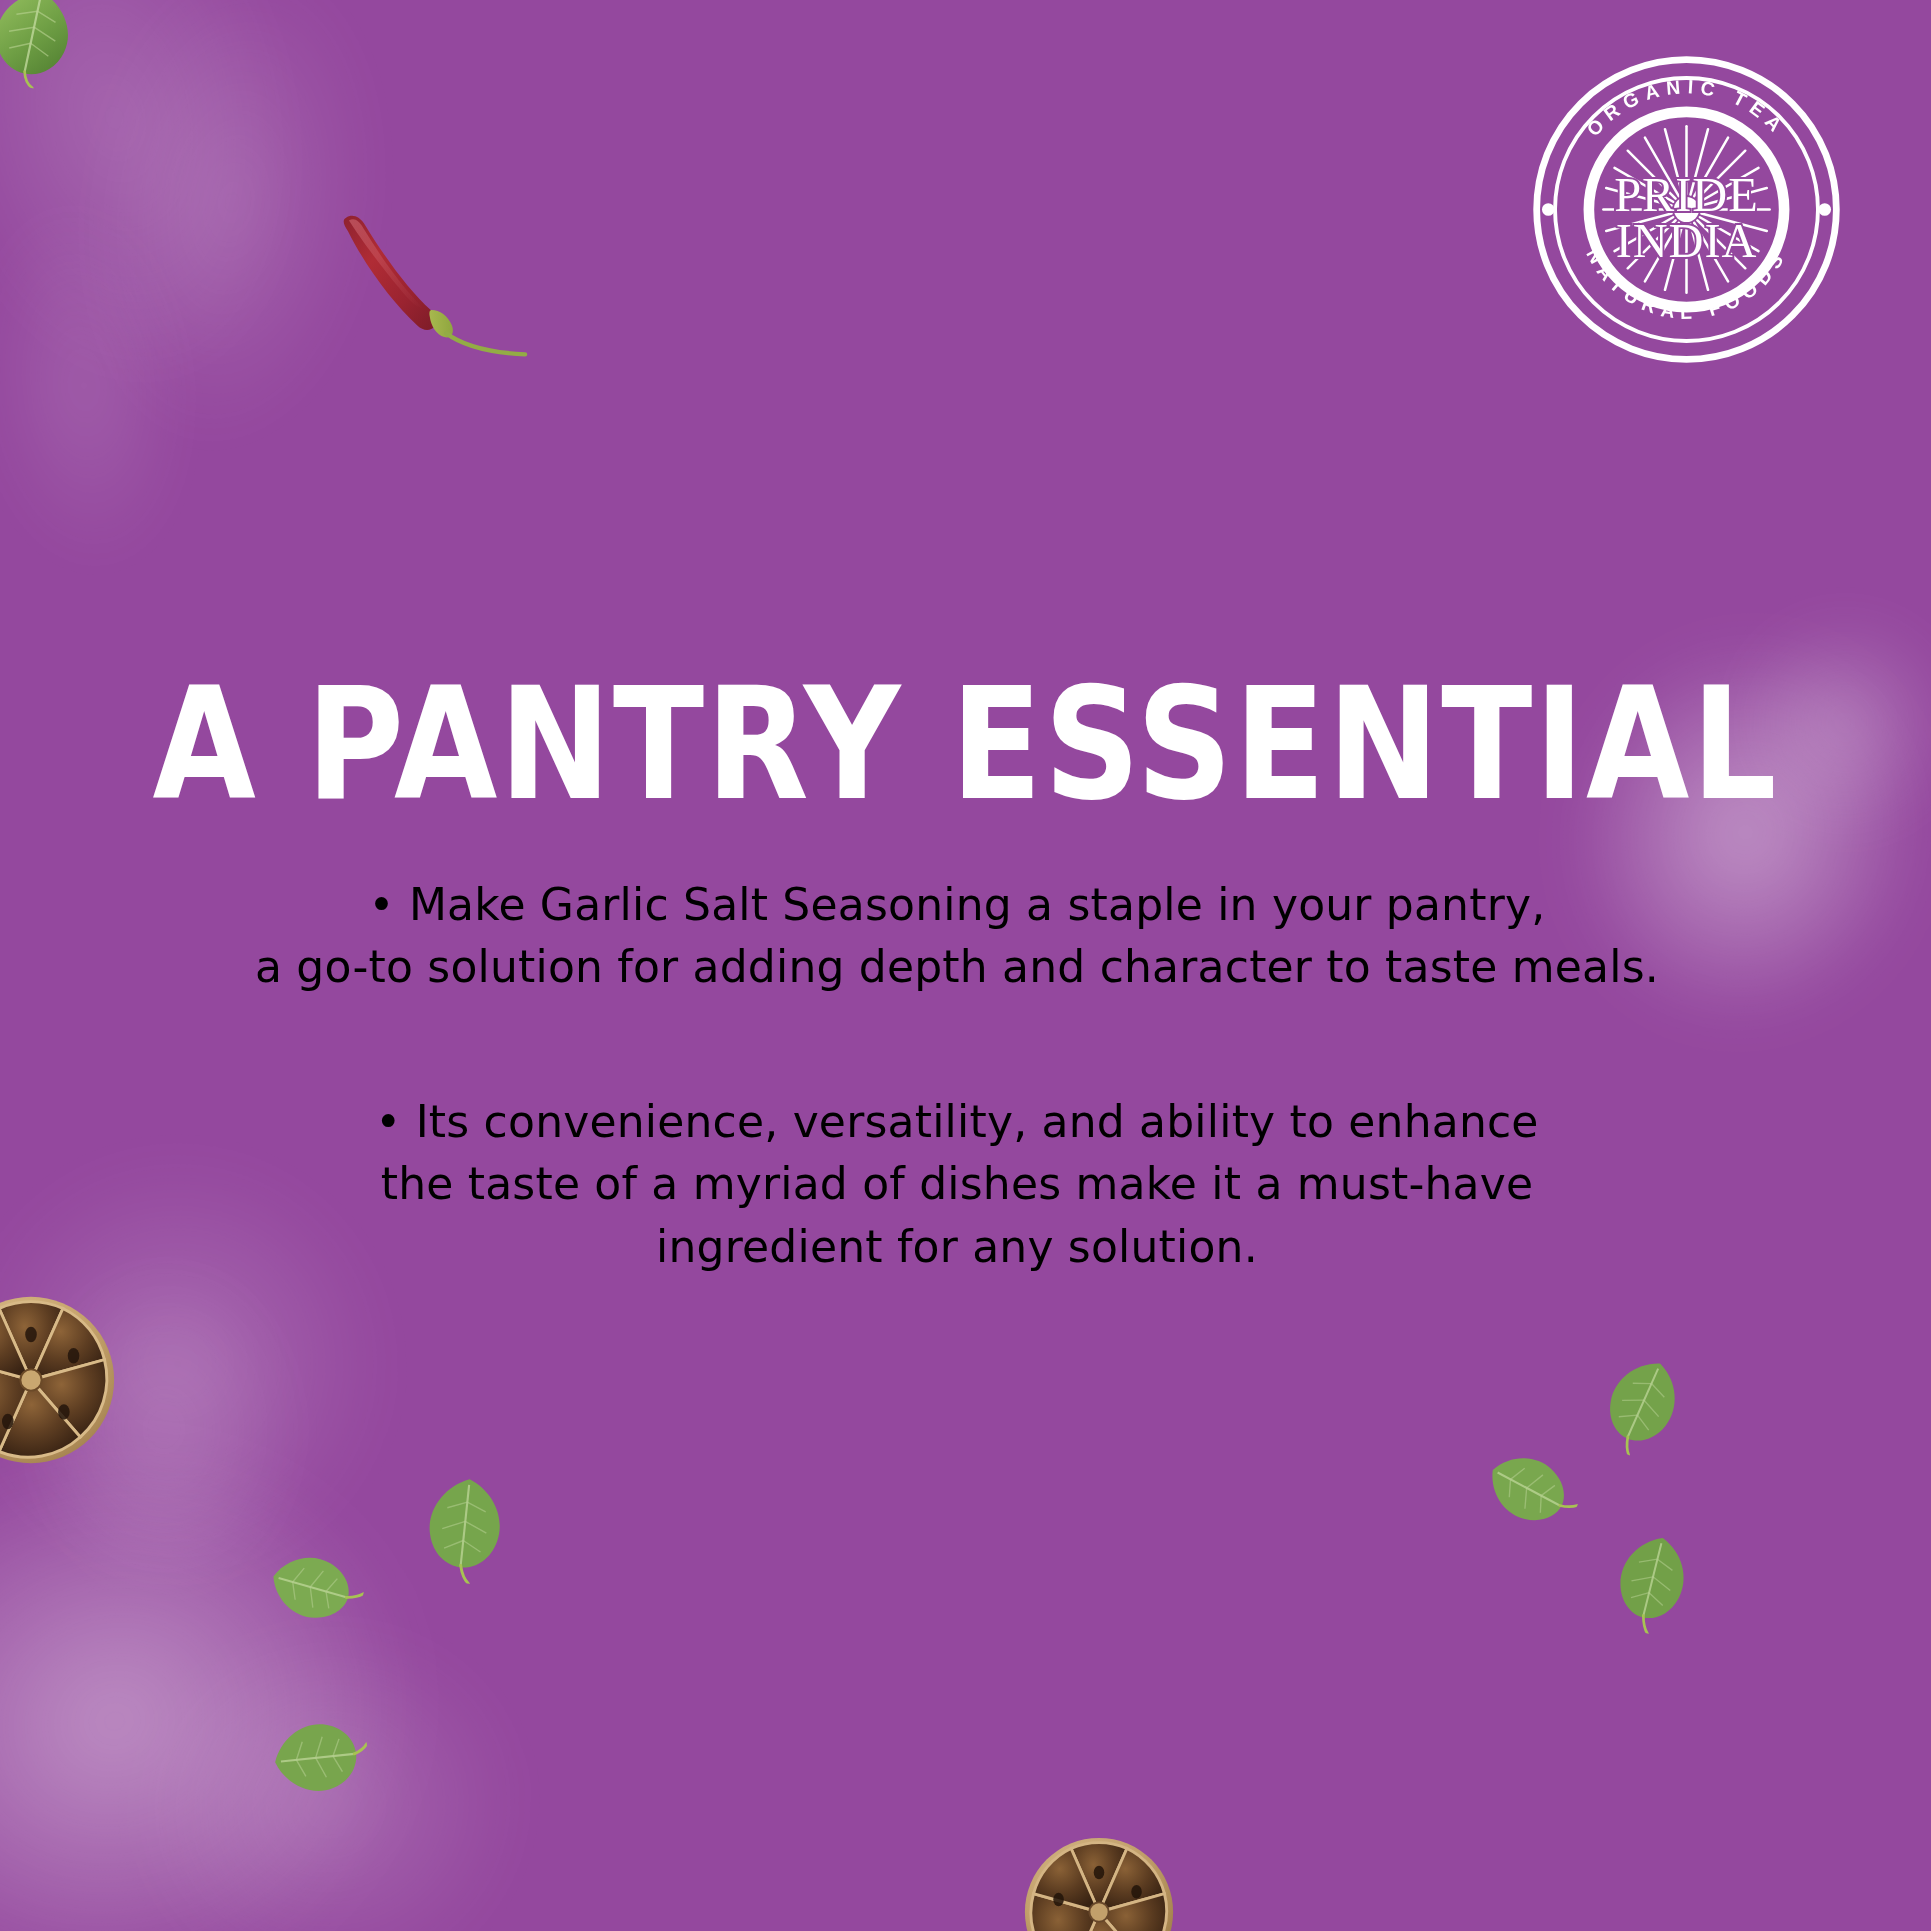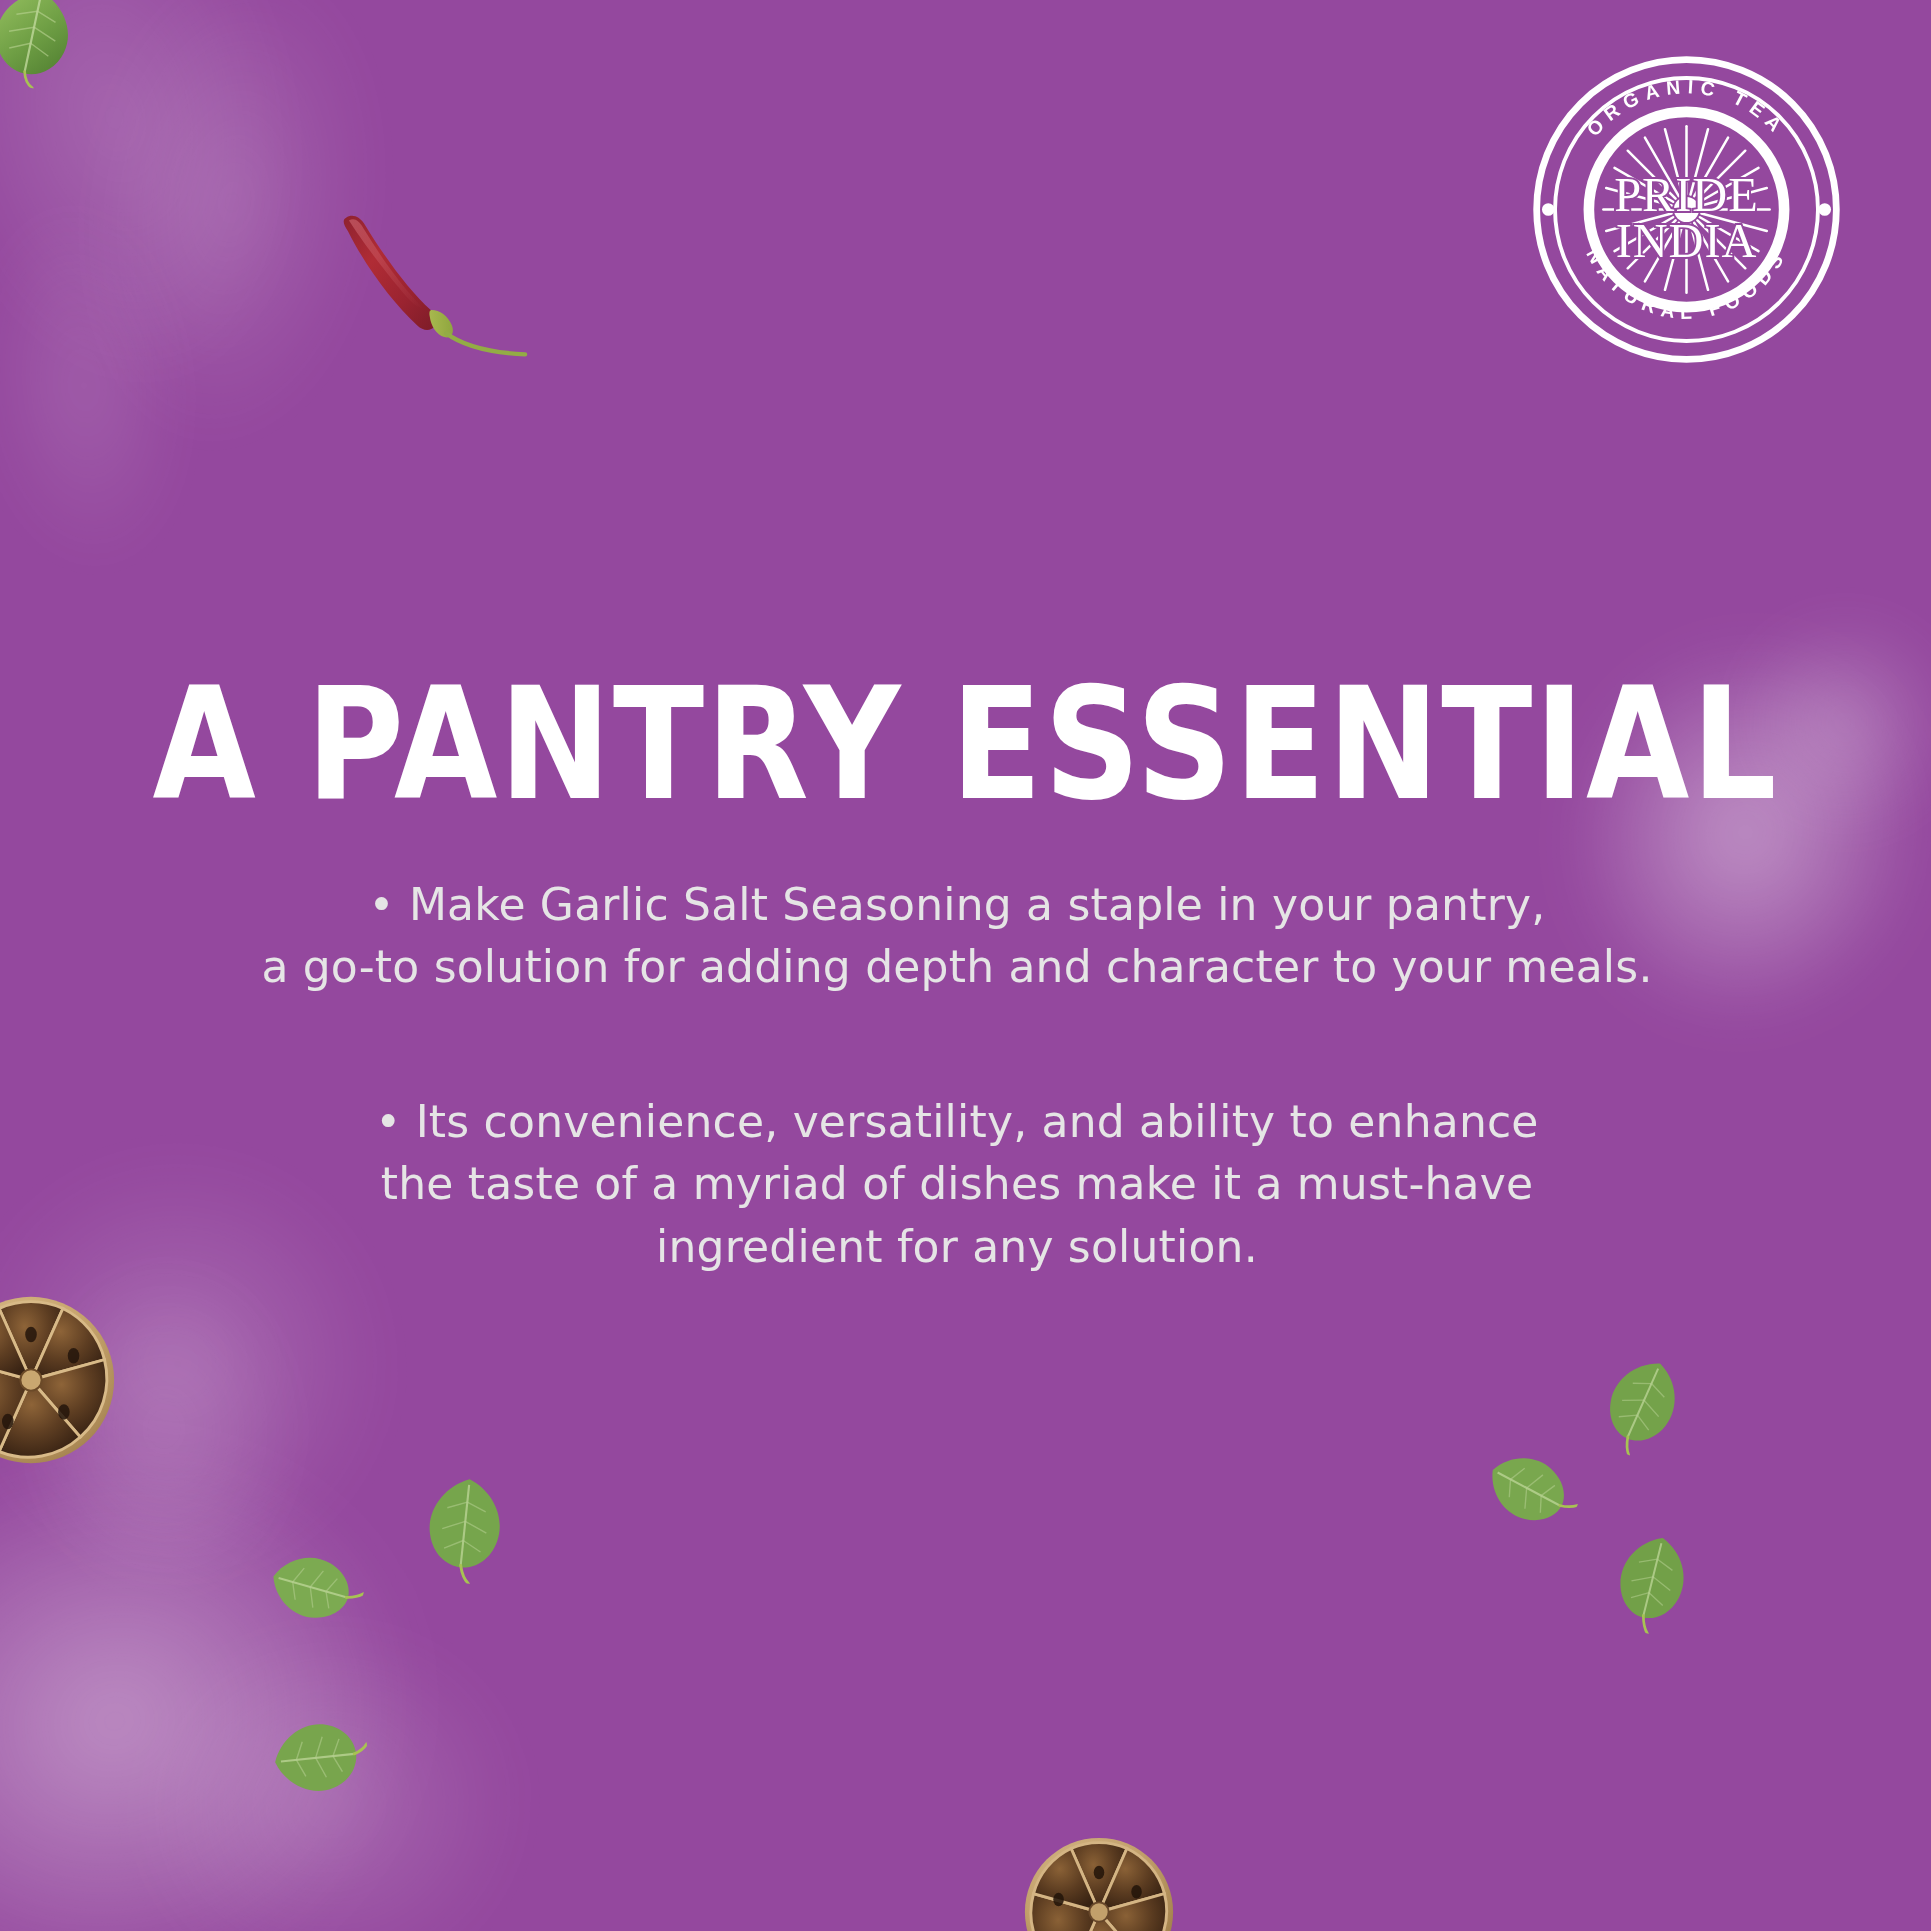--- a/index.html
+++ b/index.html
@@ -122,21 +122,21 @@
     white-space: nowrap;
   }
 
   
   .body-copy {
     position: absolute;
     left: 99px;
     right: 116px;
     top: 874px;
     text-align: center;
-    color: #e5e5e5;
+    color: #000000;
   }
   .para {
     font-family: "DejaVu Sans", sans-serif;
     font-size: 44px;
     line-height: 1.42;
     font-weight: 400;
     letter-spacing: 0.2px;
     margin: 0;
   }
   .para + .para { margin-top: 92px; }
@@ -513,21 +513,21 @@
       </g>
       <path d="M 49,86 C 51,93 54,97 58,100" stroke="#A8C253" stroke-width="3" fill="none" stroke-linecap="round"></path>
     </svg>
   </div>
 
   <h1 class="headline">A PANTRY ESSENTIAL</h1>
 
   <div class="body-copy">
     <p class="para">
       <span class="ln">• Make Garlic Salt Seasoning a staple in your pantry,</span>
-      <span class="ln">a go-to solution for adding depth and character to your meals.</span>
+      <span class="ln">a go-to solution for adding depth and character to taste meals.</span>
     </p>
     <p class="para">
       <span class="ln">• Its convenience, versatility, and ability to enhance</span>
       <span class="ln">the taste of a myriad of dishes make it a must-have</span>
       <span class="ln">ingredient for any solution.</span>
     </p>
   </div>
 
 </div>
 

